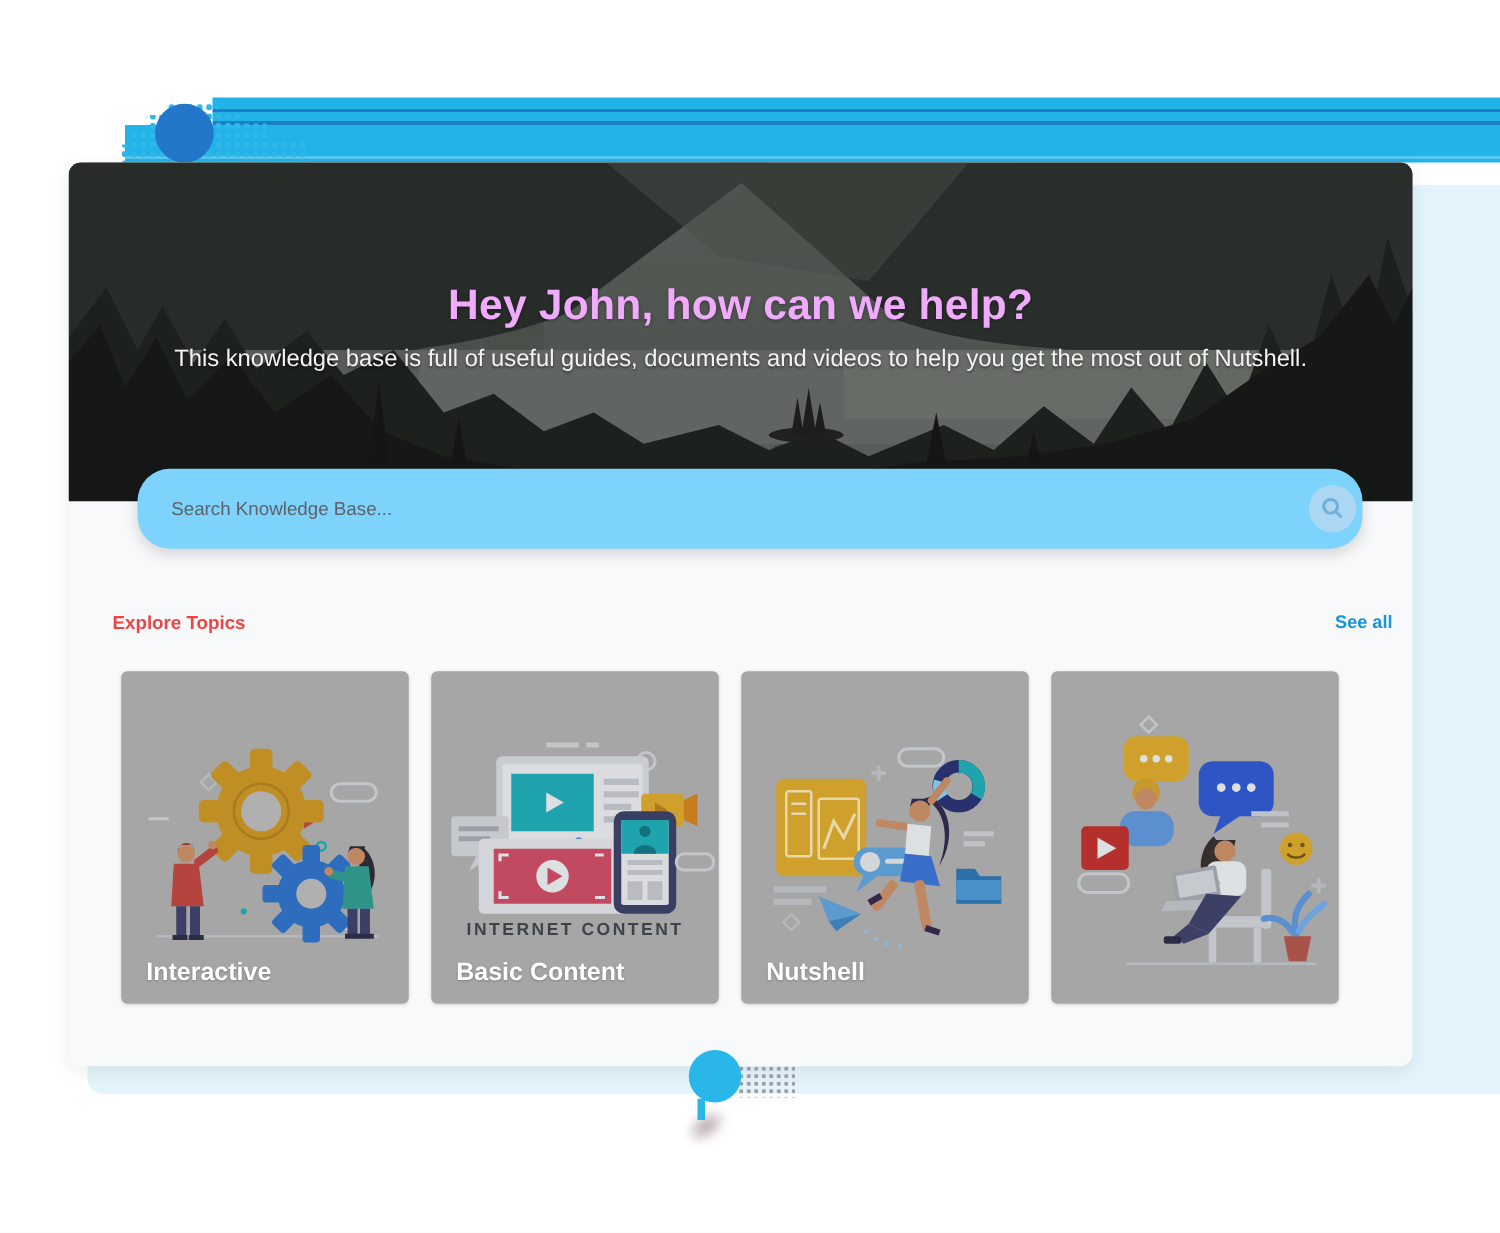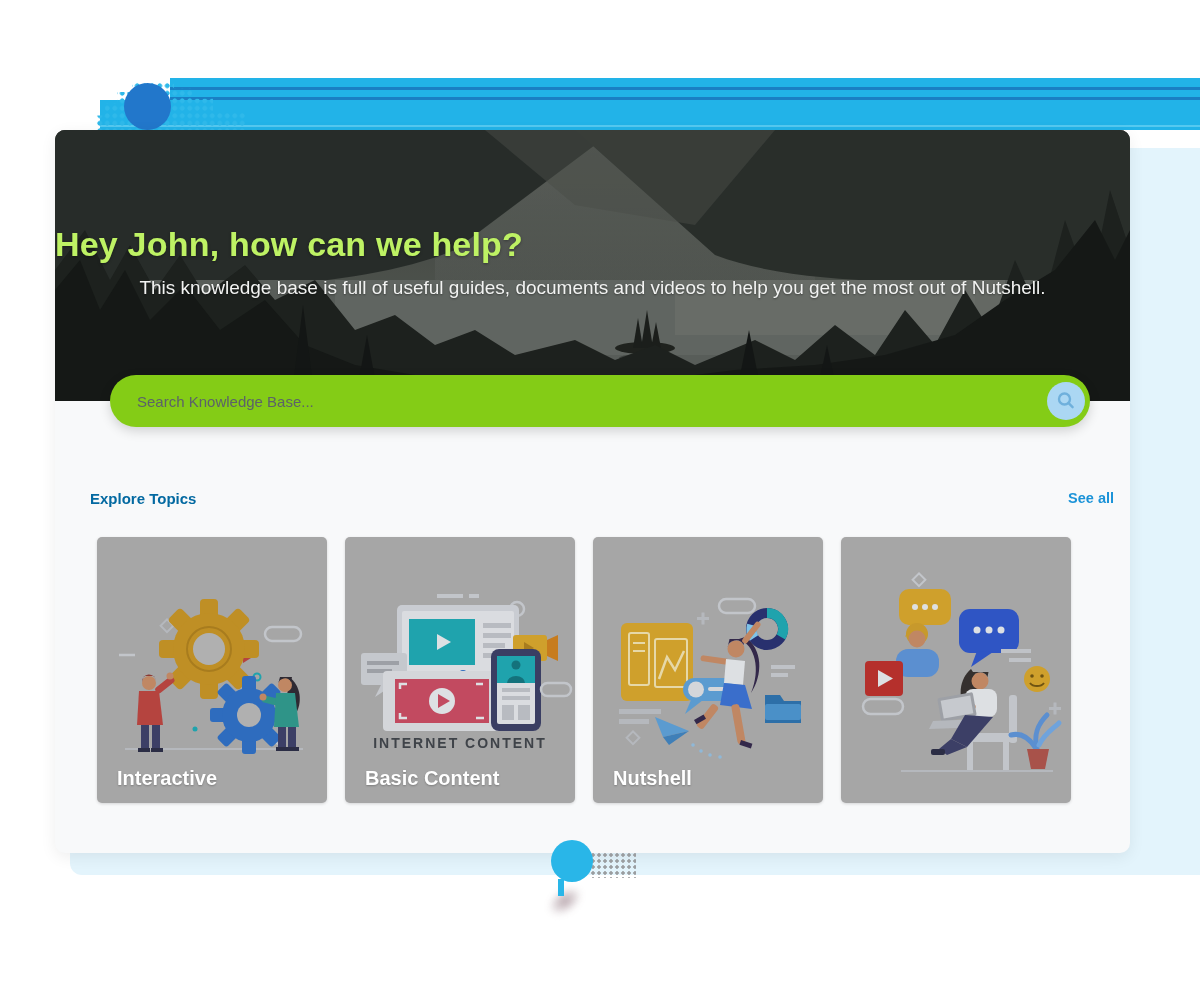--- a/index.html
+++ b/index.html
@@ -21,35 +21,35 @@
   
   .pale-panel{position:absolute;left:70px;top:148px;width:1146px;height:727px;border-radius:12px;
     background:#e3f4fc;}
   
   .main-card{position:absolute;left:55px;top:130px;width:1075px;height:723px;border-radius:10px;
     background:#f8f9fa;box-shadow:0 4px 16px rgba(0,0,0,.07);}
   
   .hero{position:absolute;left:0;top:0;width:1075px;height:271px;border-radius:10px 10px 0 0;
     overflow:hidden;background:#474b46;}
   .hero svg{position:absolute;left:0;top:0;width:100%;height:100%;}
-  .hero-title{position:absolute;left:0;right:0;top:95px;margin:0;
-    color:#bef264;font-size:34px;font-weight:700;letter-spacing:.2px;
+  .hero-title{position:absolute;left:0;right:0;top:95px;text-align:center;margin:0;
+    color:#f0abfc;font-size:34px;font-weight:700;letter-spacing:.2px;
     text-shadow:0 1px 3px rgba(0,0,0,.35);}
   .hero-subtitle{position:absolute;left:0;right:0;top:147px;text-align:center;margin:0;
     color:#f2f3f2;font-size:19px;font-weight:400;text-shadow:0 1px 2px rgba(0,0,0,.4);}
   
-  .search-bar{position:absolute;left:110px;top:375px;width:980px;height:52px;border-radius:26px;
-    background:#84cc16;box-shadow:0 4px 12px rgba(0,0,0,.16);display:flex;align-items:center;}
+  .search-bar{position:absolute;left:110px;top:375px;width:980px;height:64px;border-radius:26px;
+    background:#7dd3fc;box-shadow:0 4px 12px rgba(0,0,0,.16);display:flex;align-items:center;}
   .search-input{flex:1;border:none;outline:none;background:transparent;margin-left:25px;
     font-size:15px;color:#3c4148;font-family:"Liberation Sans","DejaVu Sans",sans-serif;}
   .search-input::placeholder{color:#5c6269;opacity:1;}
   .search-btn{width:38px;height:38px;border-radius:50%;border:none;background:#abd7f3;
     margin-right:5px;cursor:pointer;display:flex;align-items:center;justify-content:center;padding:0;}
   
-  .section-title{position:absolute;left:90px;top:490px;margin:0;font-size:15px;font-weight:700;color:#0369a1;}
+  .section-title{position:absolute;left:90px;top:490px;margin:0;font-size:15px;font-weight:700;color:#ef4444;}
   .see-all{position:absolute;right:86px;top:490px;font-size:14.5px;font-weight:700;color:#1b93d8;
     text-decoration:none;cursor:pointer;text-align:center;}
   .cards-row{position:absolute;left:97px;top:537px;display:flex;gap:18px;}
   .topic-card{position:relative;width:230px;height:266px;border-radius:5px;overflow:hidden;
     background:#a6a6a6;cursor:pointer;box-shadow:0 1px 3px rgba(0,0,0,.15);}
   .topic-card svg{position:absolute;left:0;top:0;}
   .card-label{position:absolute;left:20px;bottom:12px;margin:0;max-width:150px;
     color:#ffffff;font-size:20px;font-weight:700;line-height:1.3;
     text-shadow:0 1px 2px rgba(0,0,0,.25);}
   .card-kicker{position:absolute;left:0;right:0;bottom:52px;text-align:center;

